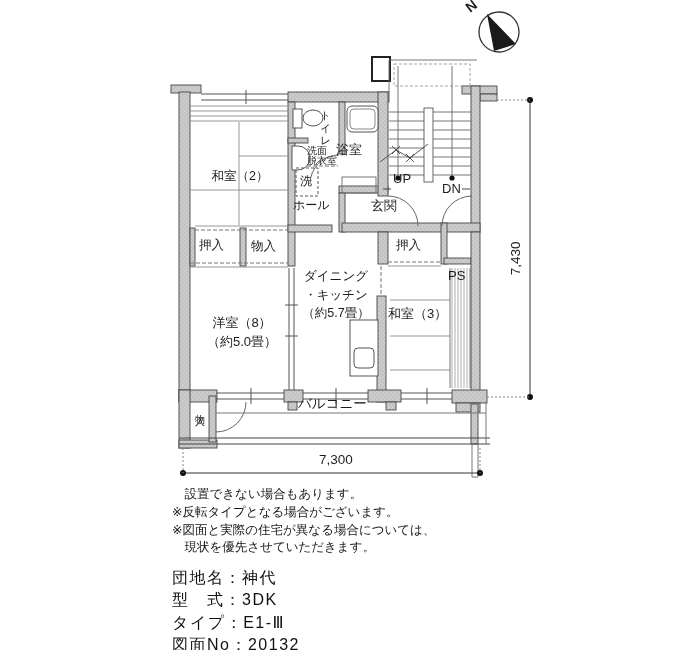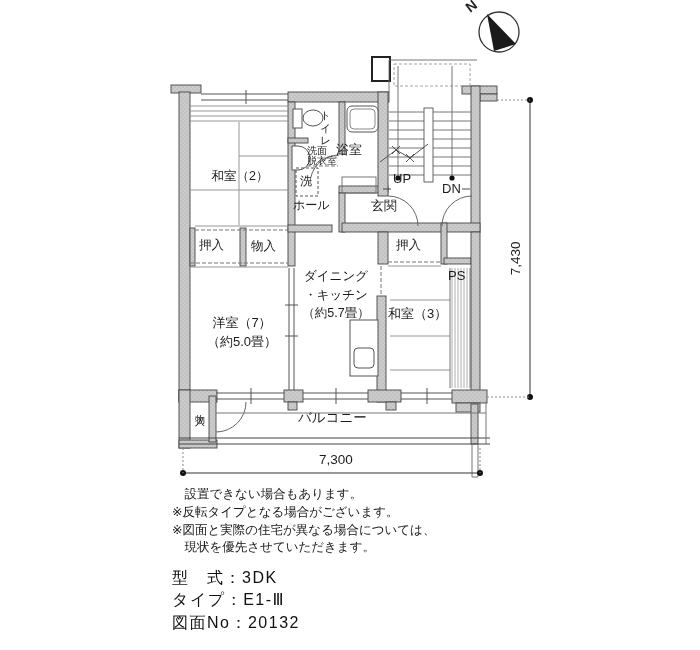--- a/index.html
+++ b/index.html
@@ -207,34 +207,35 @@
   <div class="lbl" style="left:393px;top:171px;font-size:13px;">UP</div>
   <div class="lbl" style="left:442px;top:181px;font-size:13px;">DN</div>
   <div class="lbl" style="left:199px;top:238px;font-size:12.5px;">押入</div>
   <div class="lbl" style="left:251px;top:239px;font-size:12.5px;">物入</div>
   <div class="lbl" style="left:396px;top:238px;font-size:12.5px;">押入</div>
   <div class="lbl" style="left:448px;top:234px;font-size:13px;margin-top:34px;">PS</div>
   <div class="lbl ctr" style="left:292px;top:267px;width:88px;font-size:12.5px;line-height:18.5px;">ダイニング
 ・キッチン
 （約5.7畳）</div>
   <div class="lbl" style="left:388px;top:306px;font-size:13px;">和室（3）</div>
-  <div class="lbl ctr" style="left:194px;top:314px;width:96px;font-size:13px;line-height:18.5px;">洋室（7）
+  <div class="lbl ctr" style="left:194px;top:314px;width:96px;font-size:13px;line-height:18.5px;">洋室（8）
 （約5.0畳）</div>
   <div class="lbl vert" style="left:193px;top:407px;font-size:10px;">物入</div>
-  <div class="lbl" style="left:298px;top:410px;font-size:13.5px;">バルコニー</div>
+  <div class="lbl" style="left:298px;top:396px;font-size:13.5px;">バルコニー</div>
 
   <div class="lbl ctr" style="left:286px;top:452px;width:100px;font-size:13.5px;">7,300</div>
   <div class="lbl ctr rot90" style="left:476px;top:250px;width:80px;font-size:13.5px;">7,430</div>
 
   <div class="notes">
     <div>　設置できない場合もあります。</div>
     <div>※反転タイプとなる場合がございます。</div>
     <div>※図面と実際の住宅が異なる場合については、</div>
     <div>　現状を優先させていただきます。</div>
   </div>
 
   <div class="info">
+    <div>団地名：神代</div>
     <div>型　式：3DK</div>
     <div>タイプ：E1-Ⅲ</div>
     <div>図面No：20132</div>
   </div>
 
 </div>
 
 </body></html>

